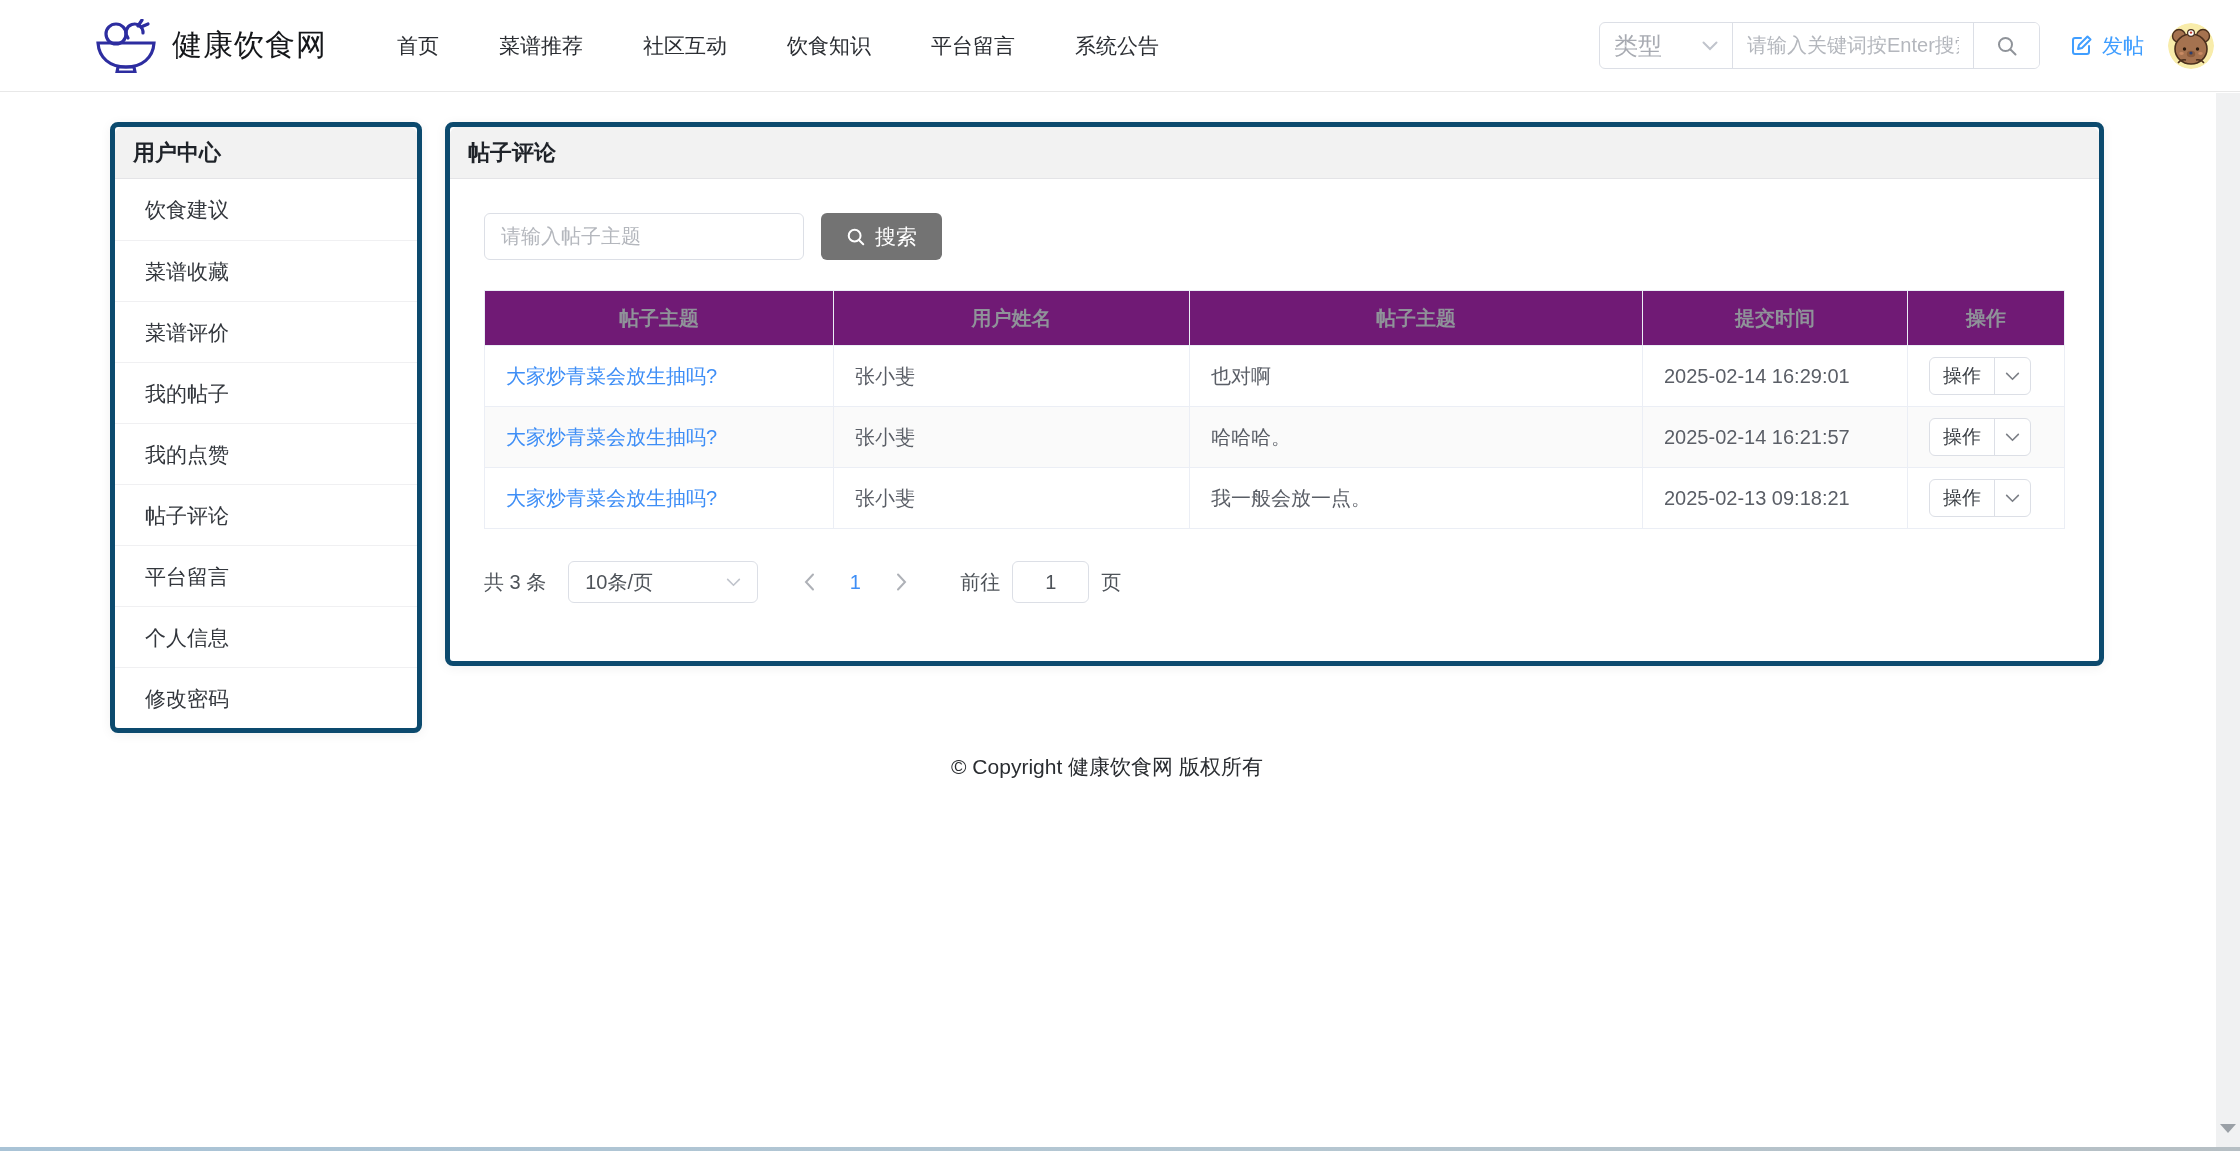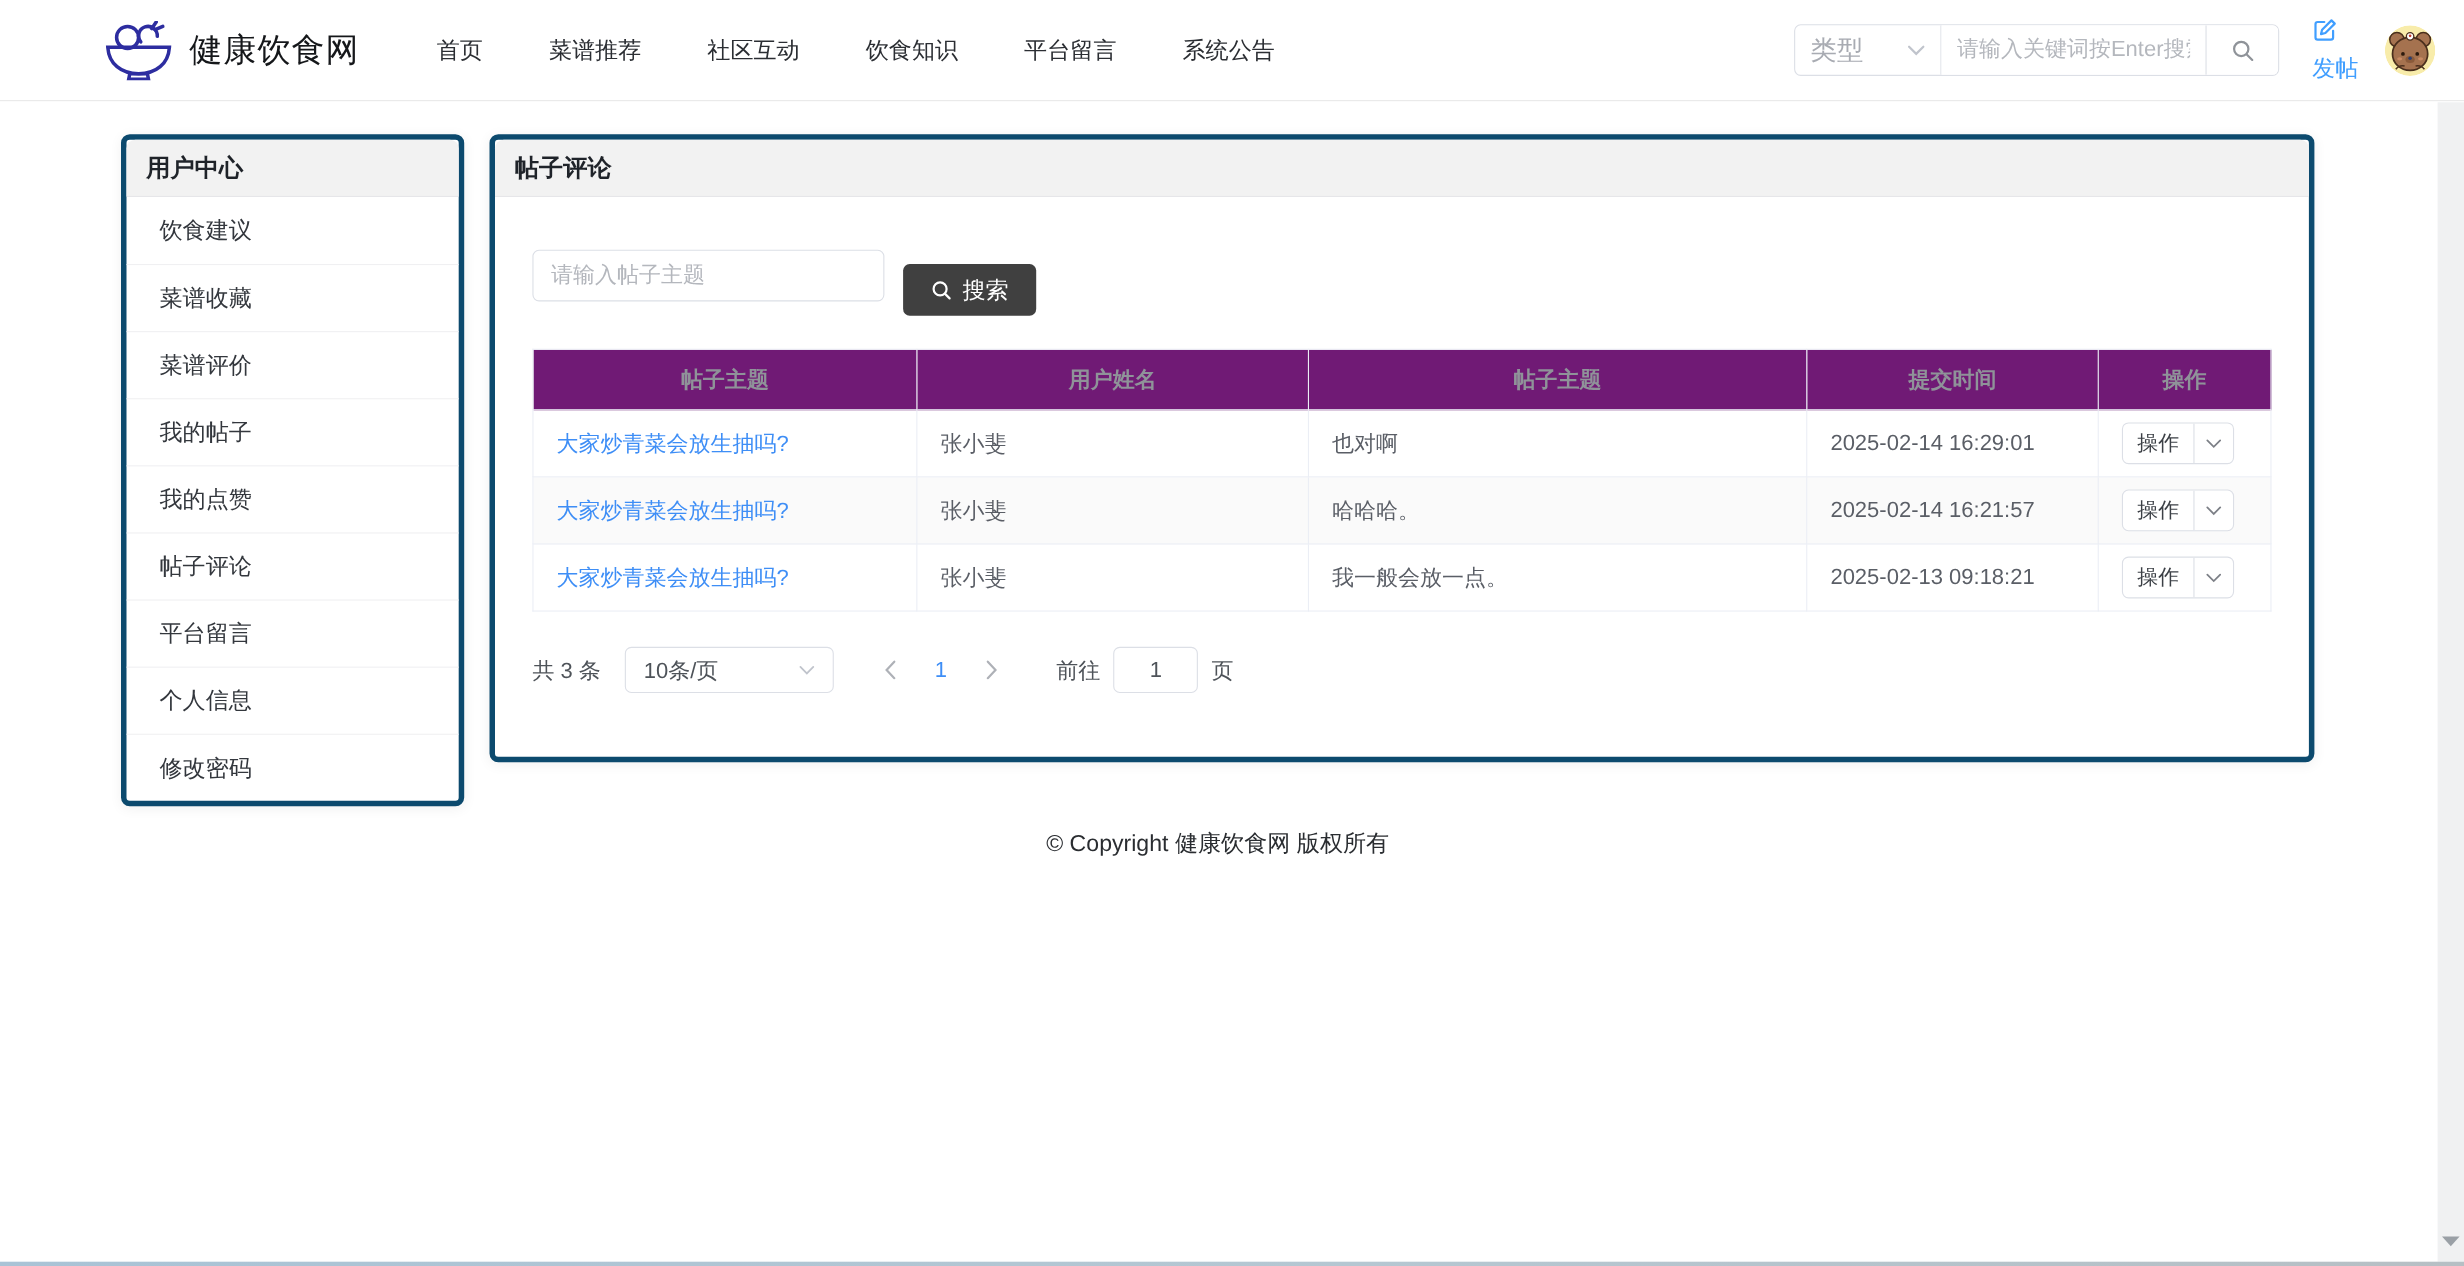--- a/index.html
+++ b/index.html
@@ -30,22 +30,22 @@
   .kw-input{
     width:240px; border:none; outline:none; padding:0 14px; font-size:20px; color:#303133;
     font-family:inherit;
   }
   .kw-input::placeholder{ color:#b4b7bd; }
   .nav-search-btn{
     width:66px; background:#fff; border:none; border-left:1px solid #dcdfe6;
     display:flex; align-items:center; justify-content:center; cursor:pointer; color:#8f9399;
   }
   .post-link{
-    display:flex; align-items:flex-start; gap:9px; margin-left:30px;
-    color:#409eff; font-size:21px; cursor:pointer; text-decoration:none; white-space:nowrap;flex-direction:column;
+    display:flex; align-items:center; gap:9px; margin-left:30px;
+    color:#409eff; font-size:21px; cursor:pointer; text-decoration:none; white-space:nowrap;
   }
   .avatar{
     width:46px; height:46px; border-radius:50%; overflow:hidden; margin-left:24px;
     display:block; cursor:pointer; flex:none;
   }
   
   .content-wrap{ margin:30px 136px 0 110px; width:1994px; }
   .columns{ display:flex; gap:23px; align-items:flex-start; }
   .card{
     background:#fff; border:5px solid #0c4a6e; border-radius:8px;
@@ -65,22 +65,22 @@
   .main-card{ flex:1; }
   .main-body{ padding:34px 34px 58px; }
   .search-row{ display:flex; align-items:center; }
   .topic-input{
     width:320px; height:47px; border:1px solid #dcdfe6; border-radius:6px;
     padding:0 16px; font-size:20px; color:#303133; outline:none; font-family:inherit;
   }
   .topic-input::placeholder{ color:#b4b7bd; }
   .btn-primary{
     margin-left:17px; height:47px; width:121px; border:none; border-radius:6px;
-    background:#404040; color:#fff; font-size:21px; display:inline-flex;
-    align-items:center; justify-content:center; gap:9px; cursor:pointer; font-family:inherit;margin-top:27px;
+    background:#737373; color:#fff; font-size:21px; display:inline-flex;
+    align-items:center; justify-content:center; gap:9px; cursor:pointer; font-family:inherit;
   }
   
   table{ width:100%; margin-top:30px; border-collapse:collapse; table-layout:fixed; }
   th,td{ border:1px solid #ebeef5; padding:0 21px; text-align:left; }
   th{ height:55px; background:#701a75; color:#8f9399; font-size:20px; font-weight:700;text-align:center; }
   td{ height:61px; font-size:20px; color:#5a5e66; }
   tbody tr:nth-child(2){ background:#fafafa; }
   .topic-link{ color:#3e8ef6; cursor:pointer; text-decoration:none; }
   .op-btn{
     display:inline-flex; align-items:stretch; height:38px; background:#fff;

